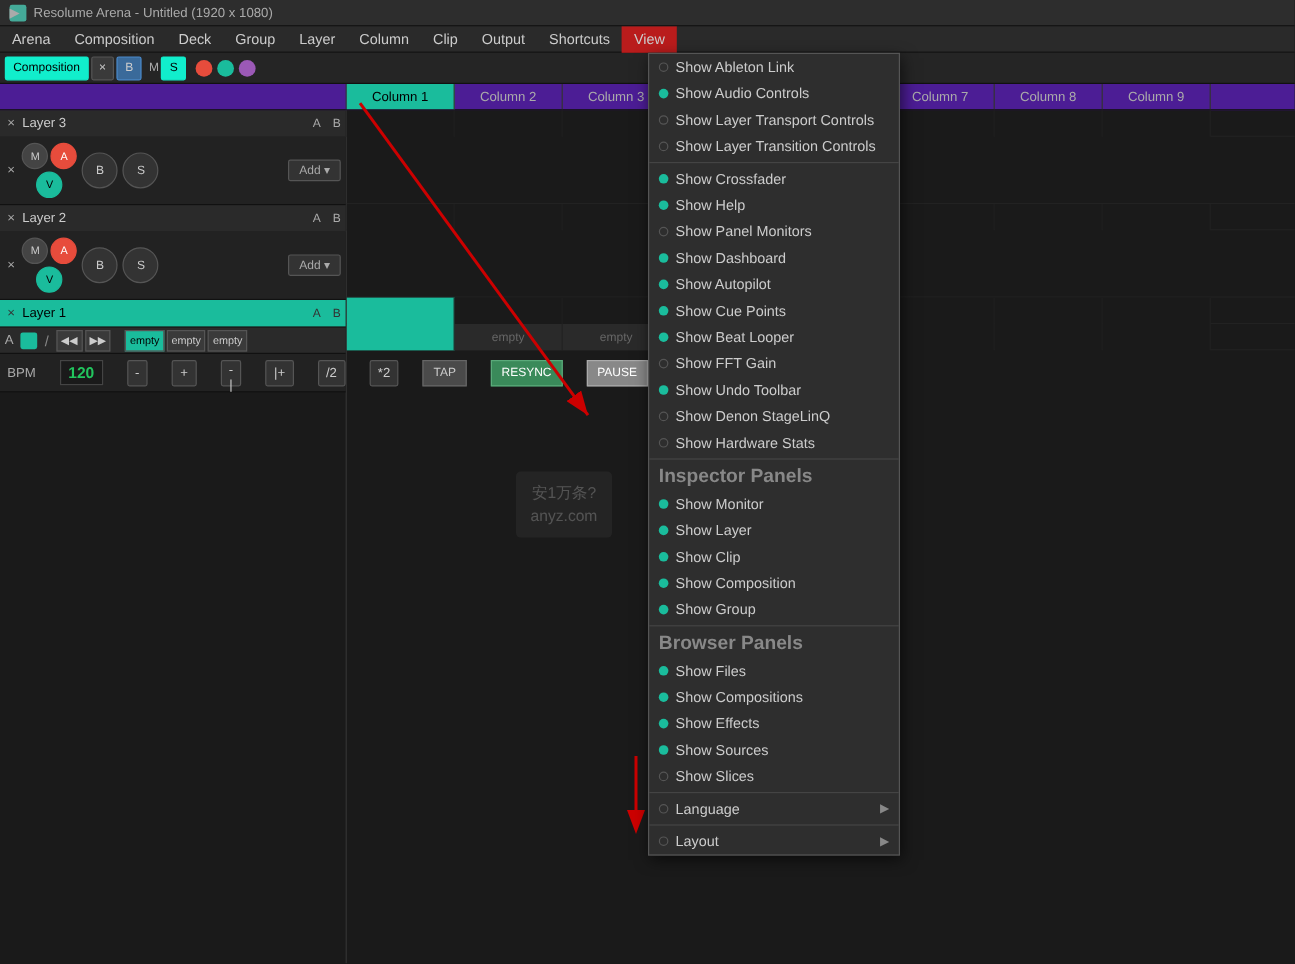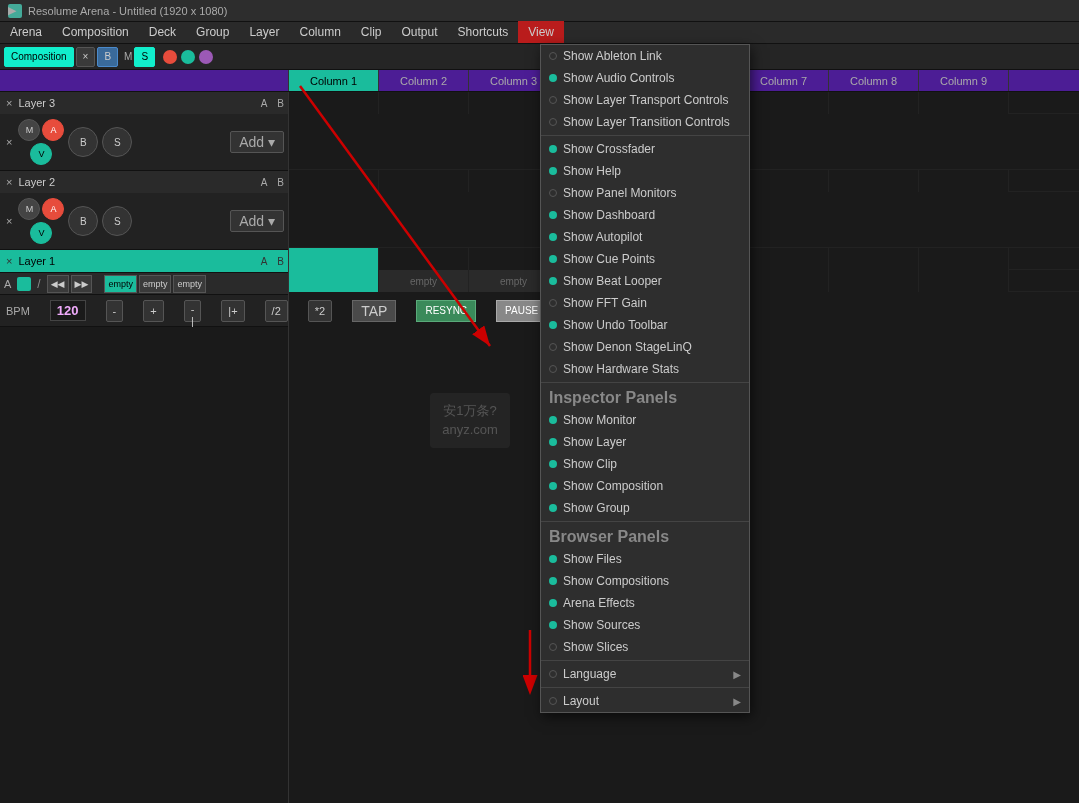--- a/index.html
+++ b/index.html
@@ -31,21 +31,21 @@
       border-radius: 2px;
       margin-right: 6px;
       display: inline-block;
     }
 
     
     .menu-bar {
       background: #2a2a2a;
       height: 22px;
       display: flex;
-      align-items: flex-end;
+      align-items: center;
       border-bottom: 1px solid #111;
     }
     .menu-bar .menu-item {
       padding: 0 10px;
       height: 22px;
       line-height: 22px;
       cursor: pointer;
       font-size: 12px;
       color: #ccc;
     }
@@ -179,21 +179,21 @@
       font-size: 9px;
       cursor: pointer;
       display: flex; align-items: center; justify-content: center;
     }
     .mini-btn.teal { background: #1abc9c; color: #000; border-color: #1abc9c; }
     .mini-btn.red { background: #e74c3c; color: #fff; border-color: #e74c3c; }
     .add-btn {
       background: #333;
       border: 1px solid #555;
       color: #aaa;
-      font-size: 14px;
+      font-size: 10px;
       padding: 2px 8px;
       cursor: pointer;
       border-radius: 2px;
       display: flex; align-items: center; gap: 2px;
     }
 
     
     .transport-row {
       background: #2a2a2a;
       height: 22px;
@@ -225,42 +225,42 @@
       align-items: center;
       padding: 0 6px;
       gap: 20px;
       border-bottom: 1px solid #111;
       font-size: 11px;
     }
     .bpm-label { color: #aaa; }
     .bpm-value {
       background: #1a1a1a;
       border: 1px solid #444;
-      color: #f0abfc;
+      color: #22c55e;
       padding: 2px 6px;
       font-size: 13px;
       font-weight: bold;
       width: 50px;
       text-align: center;
     }
     .bpm-btn {
       background: #333;
       border: 1px solid #555;
       color: #ccc;
       font-size: 11px;
       padding: 2px 6px;
       height: 22px;
       cursor: pointer;
       border-radius: 2px;
     }
     .tap-btn {
       background: #4a4a4a;
       border: 1px solid #666;
       color: #ccc;
-      font-size: 14px;
+      font-size: 10px;
       padding: 2px 8px;
       height: 22px;
       cursor: pointer;
     }
     .resync-btn {
       background: #3a8a5a;
       border: 1px solid #5aaa7a;
       color: #fff;
       font-size: 10px;
       padding: 2px 8px;
@@ -675,21 +675,21 @@
   <div class="menu-row">
     <span class="dot green"></span>
     <span>Show Files</span>
   </div>
   <div class="menu-row">
     <span class="dot green"></span>
     <span>Show Compositions</span>
   </div>
   <div class="menu-row">
     <span class="dot green"></span>
-    <span>Arena Effects</span>
+    <span>Show Effects</span>
   </div>
   <div class="menu-row">
     <span class="dot green"></span>
     <span>Show Sources</span>
   </div>
   <div class="menu-row">
     <span class="dot empty"></span>
     <span>Show Slices</span>
   </div>
   <div class="separator"></div>

